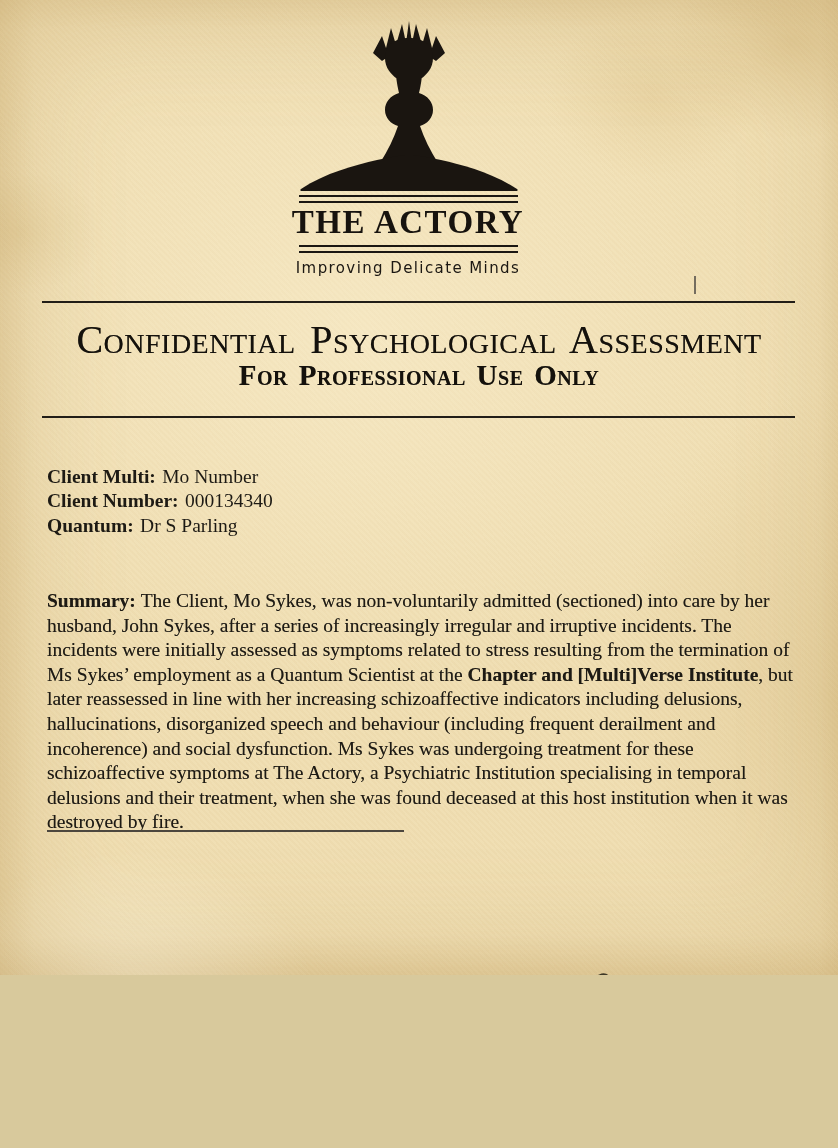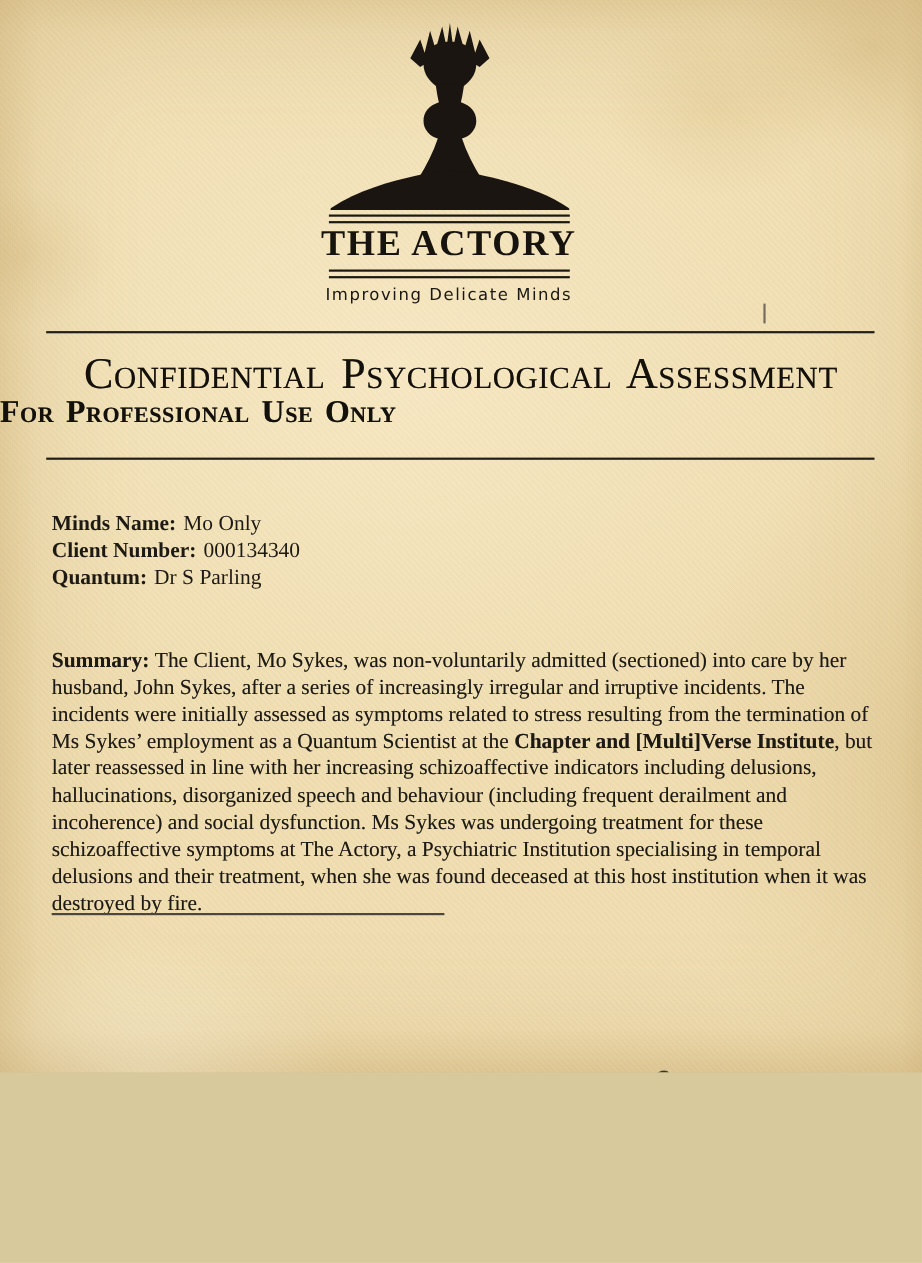--- a/index.html
+++ b/index.html
@@ -50,21 +50,21 @@
   .artifact-tick{left:694px;top:276px;width:2px;height:18px;background:#555049;opacity:.8;}
 
   
   .doc-title{
     left:0;top:316px;width:838px;text-align:center;margin:0;
     font-size:40px;font-weight:normal;font-variant:small-caps;
     letter-spacing:.5px;word-spacing:4px;color:#14110c;
     text-shadow:0 0 .6px rgba(20,17,12,.55);
   }
   .doc-subtitle{
-    left:0;top:359px;width:838px;text-align:left;margin:0;
+    left:0;top:359px;width:838px;text-align:center;margin:0;
     font-size:29px;font-weight:bold;font-variant:small-caps;
     letter-spacing:.5px;word-spacing:3px;color:#14110c;
     text-shadow:0 0 .5px rgba(20,17,12,.5);
   }
 
   
   .client-block{left:47px;top:465px;font-size:19.5px;line-height:24.3px;}
   .client-row strong{margin-right:.33em;}
 
   
@@ -112,21 +112,21 @@
   <div class="abs rule rule-1"></div>
   <div class="abs artifact-tick"></div>
 
   <h1 class="abs doc-title">Confidential Psychological Assessment</h1>
   <h2 class="abs doc-subtitle">For Professional Use Only</h2>
 
   <div class="abs rule rule-2"></div>
 
   <div class="abs client-block">
     <div class="client-row">
-      <strong>Minds Name:</strong><span>Mo Only</span>
+      <strong>Client Multi:</strong><span>Mo Number</span>
     </div>
     <div class="client-row">
       <strong>Client Number:</strong><span>000134340</span>
     </div>
     <div class="client-row">
       <strong>Quantum:</strong><span>Dr S Parling</span>
     </div>
   </div>
 
   <p class="abs summary"><strong>Summary: </strong><span>The Client, Mo Sykes, was non-voluntarily admitted (sectioned) into care by her husband, John Sykes, after a series of increasingly irregular and irruptive incidents. The incidents were initially assessed as symptoms related to stress resulting from the termination of Ms Sykes’ employment as a Quantum Scientist at the </span><strong>Chapter and [Multi]Verse Institute</strong><span>, but later reassessed in line with her increasing schizoaffective indicators including delusions, hallucinations, disorganized speech and behaviour (including frequent derailment and incoherence) and social dysfunction. Ms Sykes was undergoing treatment for these schizoaffective symptoms at The Actory, a Psychiatric Institution specialising in temporal delusions and their treatment, when she was found deceased at this host institution when it was destroyed by fire.</span></p>

